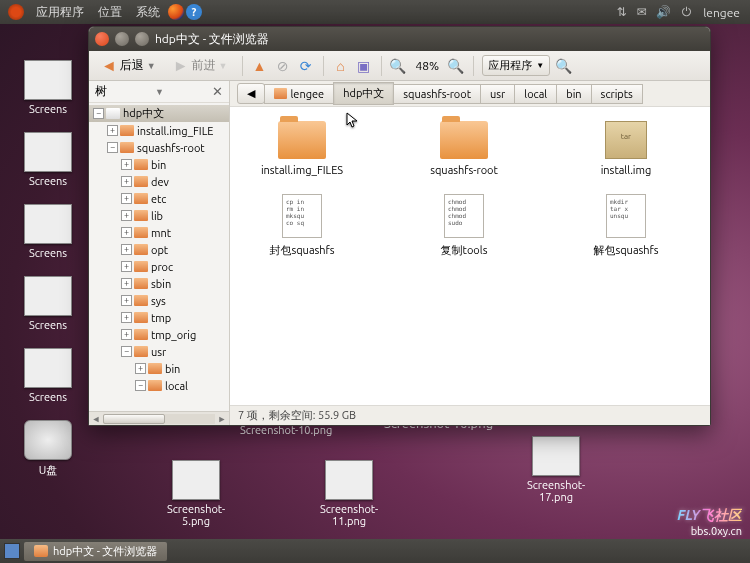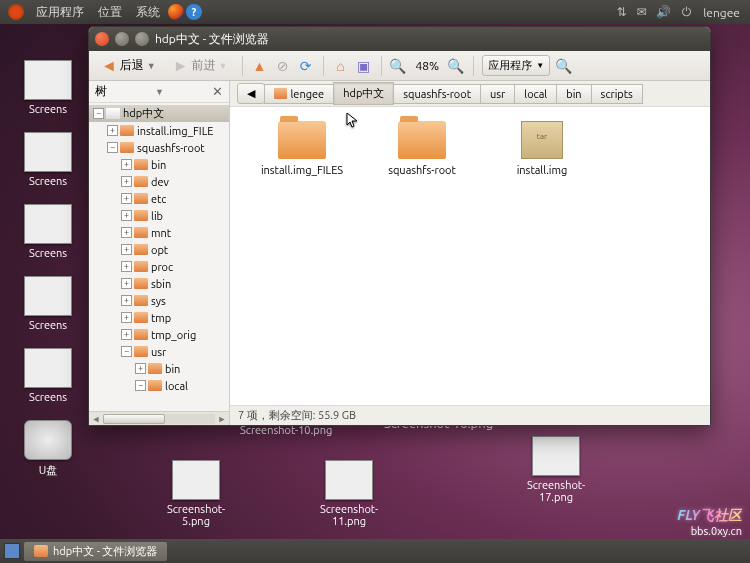--- a/index.html
+++ b/index.html
@@ -64,21 +64,21 @@
 .sidescroll .strack{flex:1;height:10px;background:#ddd9d1;position:relative;}
 .sidescroll .sthumb{position:absolute;left:0;width:55%;height:100%;background:linear-gradient(#fbfaf8,#d4d0c8);border:1px solid #b0ada5;border-radius:2px;}
 
 .main{flex:1;display:flex;flex-direction:column;background:#fff;}
 .pathbar{height:26px;display:flex;align-items:center;padding:2px 4px;gap:0;background:#f0eee9;border-bottom:1px solid #dcdad5;}
 .pbtn{border:1px solid #bdb9b0;background:linear-gradient(#fbfaf8,#e4e1db);font-size:11px;padding:3px 9px;cursor:pointer;margin-left:-1px;display:flex;align-items:center;gap:3px;}
 .pbtn.first{margin-left:3px;border-radius:3px;}
 .pbtn.active{background:linear-gradient(#e8e5de,#d5d1c7);box-shadow:inset 0 1px 2px rgba(0,0,0,.15);}
 .pbtn .hicon{width:13px;height:11px;background:linear-gradient(#f6bb86,#e07f3e);border-radius:1px;}
 .iconview{flex:1;overflow:auto;padding:14px 8px;}
-.row{display:flex;gap:24px;margin-bottom:18px;padding-left:16px;}
+.row{display:flex;gap:66px;margin-bottom:18px;padding-left:16px;}
 .fitem{width:96px;text-align:center;font-size:11px;cursor:pointer;}
 .fitem .folder{width:48px;height:38px;margin:0 auto 5px;background:linear-gradient(#f9c794,#e8923f);border-radius:3px 3px 2px 2px;position:relative;}
 .fitem .folder:before{content:"";position:absolute;top:-5px;left:2px;width:18px;height:6px;background:#eaa055;border-radius:2px 2px 0 0;}
 .fitem .pkg{width:42px;height:38px;margin:0 auto 5px;background:linear-gradient(#e6d4a8,#c9b07a);border:1px solid #a8925f;position:relative;}
 .fitem .pkg:after{content:"tar";position:absolute;top:10px;left:0;right:0;font-size:8px;color:#6b5a36;}
 .fitem .script{width:40px;height:44px;margin:0 auto 5px;background:#fff;border:1px solid #b8b4ab;font-family:monospace;font-size:6px;line-height:7px;padding:3px;text-align:left;white-space:pre;color:#555;overflow:hidden;}
 .statusbar{height:20px;border-top:1px solid #dcdad5;font-size:11px;display:flex;align-items:center;padding:0 8px;background:#f0eee9;color:#444;}
 
 .cursor{position:absolute;left:346px;top:112px;width:14px;height:18px;z-index:50;pointer-events:none;}
 .cursor svg{filter:drop-shadow(0 1px 1px rgba(0,0,0,.5));}
@@ -318,20 +318,42 @@
             </div>
             <div class="fitem">
               <div class="folder"></div>
               <div>squashfs-root</div>
             </div>
             <div class="fitem">
               <div class="pkg"></div>
               <div>install.img</div>
             </div>
           </div>
+        <div class="row" id="row2">
+            <div class="fitem">
+              <div class="script">cp in
+rm in
+mksqu
+co sq</div>
+              <div>封包squashfs</div>
+            </div>
+            <div class="fitem">
+              <div class="script">chmod
+chmod
+chmod
+sudo</div>
+              <div>复制tools</div>
+            </div>
+            <div class="fitem">
+              <div class="script">mkdir
+tar x
+unsqu</div>
+              <div>解包squashfs</div>
+            </div>
+          </div>
       </div>
       <div class="statusbar">7 项，剩余空间: 55.9 GB</div>
     </div>
   </div>
 </div>
 
 <div class="cursor">
 <svg viewBox="0 0 14 18">
       <path d="M1 1 L1 13 L4 10 L6 15 L8 14 L6 9 L11 9 Z" fill="#fff" stroke="#000" stroke-width="1"></path>
     </svg>

